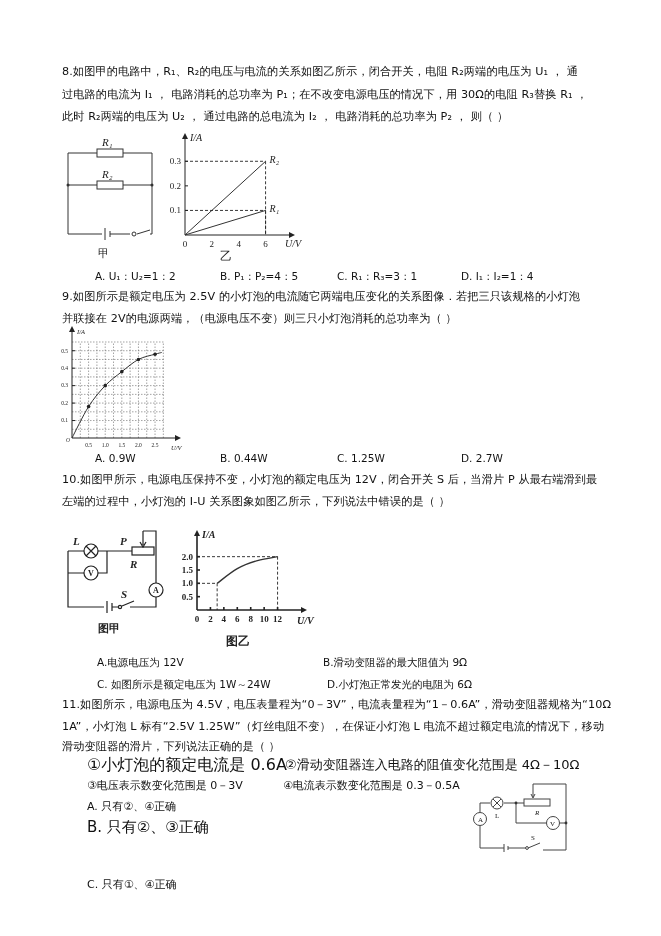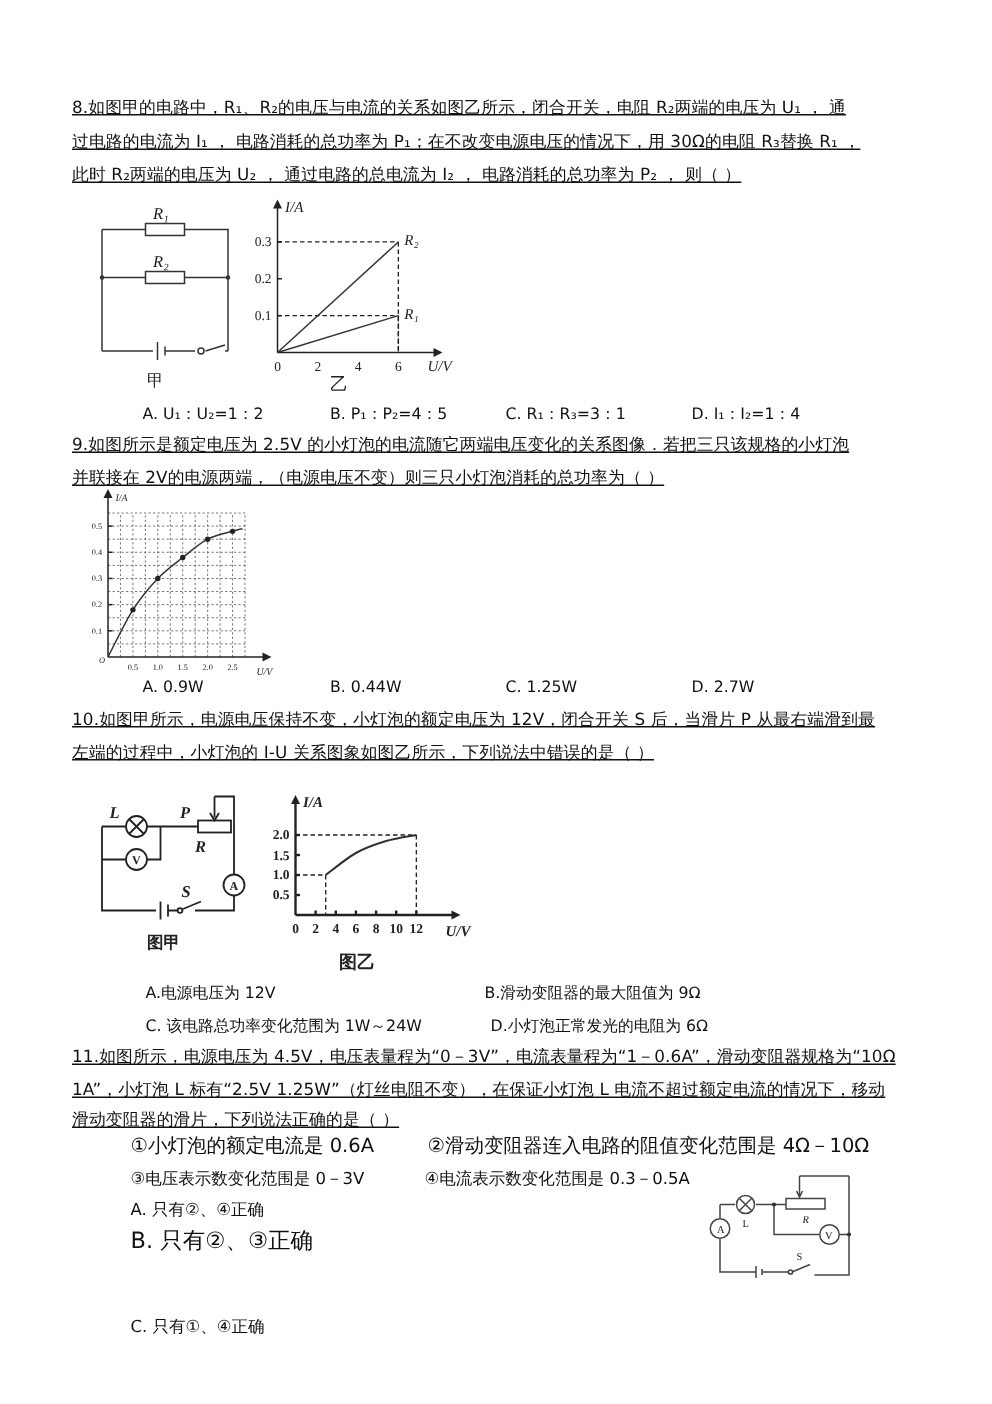--- a/index.html
+++ b/index.html
@@ -1,18 +1,18 @@
 <!DOCTYPE html>
 <html><head>
 <meta charset="utf-8">
 <style>
   html, body { margin:0; padding:0; background:#ffffff; }
   body { width:661px; height:936px; position:relative; overflow:hidden;
          font-family:"DejaVu Sans", sans-serif; color:#111; }
-  .line { position:absolute; left:48px; font-size:11.2px; line-height:16px; white-space:nowrap; letter-spacing:0.1px;text-decoration:underline; }
+  .line { position:absolute; left:62px; font-size:11.2px; line-height:16px; white-space:nowrap; letter-spacing:0.1px; }
   .opt { position:absolute; font-size:10.5px; line-height:14px; white-space:nowrap;margin-left:25px; }
   svg { position:absolute; overflow:visible; }
   svg text { font-family:"Liberation Serif", serif; fill:#222; }
 </style>
 </head>
 <body>
 
 <div class="line" style="top:64px">8.如图甲的电路中，R₁、R₂的电压与电流的关系如图乙所示，闭合开关，电阻 R₂两端的电压为 U₁ ，  通</div>
 <div class="line" style="top:87px">过电路的电流为 I₁ ，  电路消耗的总功率为 P₁；在不改变电源电压的情况下，用 30Ω的电阻 R₃替换 R₁ ，</div>
 <div class="line" style="top:109px">此时 R₂两端的电压为 U₂ ，  通过电路的总电流为 I₂ ，  电路消耗的总功率为 P₂ ，  则（      ）</div>
@@ -182,28 +182,28 @@
     <line x1="32" y1="36.666666666666664" x2="112.57142857142857" y2="36.666666666666664" stroke="#222" stroke-width="0.9" stroke-dasharray="3,2"></line>
     <line x1="112.57142857142857" y1="36.666666666666664" x2="112.57142857142857" y2="90" stroke="#222" stroke-width="0.9" stroke-dasharray="3,2"></line>
     <line x1="32" y1="63.33333333333333" x2="52.14285714285714" y2="63.33333333333333" stroke="#222" stroke-width="0.9" stroke-dasharray="3,2"></line>
     <line x1="52.14285714285714" y1="63.33333333333333" x2="52.14285714285714" y2="90" stroke="#222" stroke-width="0.9" stroke-dasharray="3,2"></line>
     <path d="M52.14285714285714 63.33333333333333 C55.49999999999999 60.888888888888886 65.57142857142856 52.44444444444444 72.28571428571428 48.666666666666664 C79 44.888888888888886 85.71428571428572 42.666666666666664 92.42857142857143 40.666666666666664 C99.14285714285714 38.666666666666664 109.21428571428571 37.33333333333333 112.57142857142857 36.666666666666664" fill="none" stroke="#333" stroke-width="1.4"></path>
     <text x="61" y="125" font-size="12" font-family="DejaVu Sans" font-weight="bold">图乙</text>
   </svg>
 
 <div class="opt" style="left:72px;top:655px">A.电源电压为 12V</div>
 <div class="opt" style="left:298px;top:655px">B.滑动变阻器的最大阻值为 9Ω</div>
-<div class="opt" style="left:72px;top:677px">C. 该电路总功率变化范围为 1W～24W</div>
+<div class="opt" style="left:72px;top:677px">C. 如图所示是额定电压为 1W～24W</div>
 <div class="opt" style="left:302px;top:677px">D.小灯泡正常发光的电阻为 6Ω</div>
 
 <div class="line" style="top:697px">11.如图所示，电源电压为 4.5V，电压表量程为“0－3V”，电流表量程为“1－0.6A”，滑动变阻器规格为“10Ω</div>
 <div class="line" style="top:719px">1A”，小灯泡 L 标有“2.5V 1.25W”（灯丝电阻不变），在保证小灯泡 L 电流不超过额定电流的情况下，移动</div>
 <div class="line" style="top:739px">滑动变阻器的滑片，下列说法正确的是（   ）</div>
 
-<div class="opt" style="left:62px;top:758px;font-size:13px">①小灯泡的额定电流是 0.6A</div>
+<div class="opt" style="left:62px;top:758px;font-size:16px">①小灯泡的额定电流是 0.6A</div>
 <div class="opt" style="left:260px;top:758px;font-size:13px">②滑动变阻器连入电路的阻值变化范围是 4Ω－10Ω</div>
 <div class="opt" style="left:62px;top:779px;font-size:11px">③电压表示数变化范围是 0－3V</div>
 <div class="opt" style="left:258px;top:779px;font-size:11px">④电流表示数变化范围是 0.3－0.5A</div>
 
 <div class="opt" style="left:62px;top:800px;font-size:11px">A. 只有②、④正确</div>
 <div class="opt" style="left:62px;top:820px;font-size:15px">B. 只有②、③正确</div>
 <div class="opt" style="left:62px;top:878px;font-size:11px">C. 只有①、④正确</div>
 
 <svg style="left:470px;top:780px" width="120" height="75">
   <g stroke="#444" stroke-width="1" fill="none">

